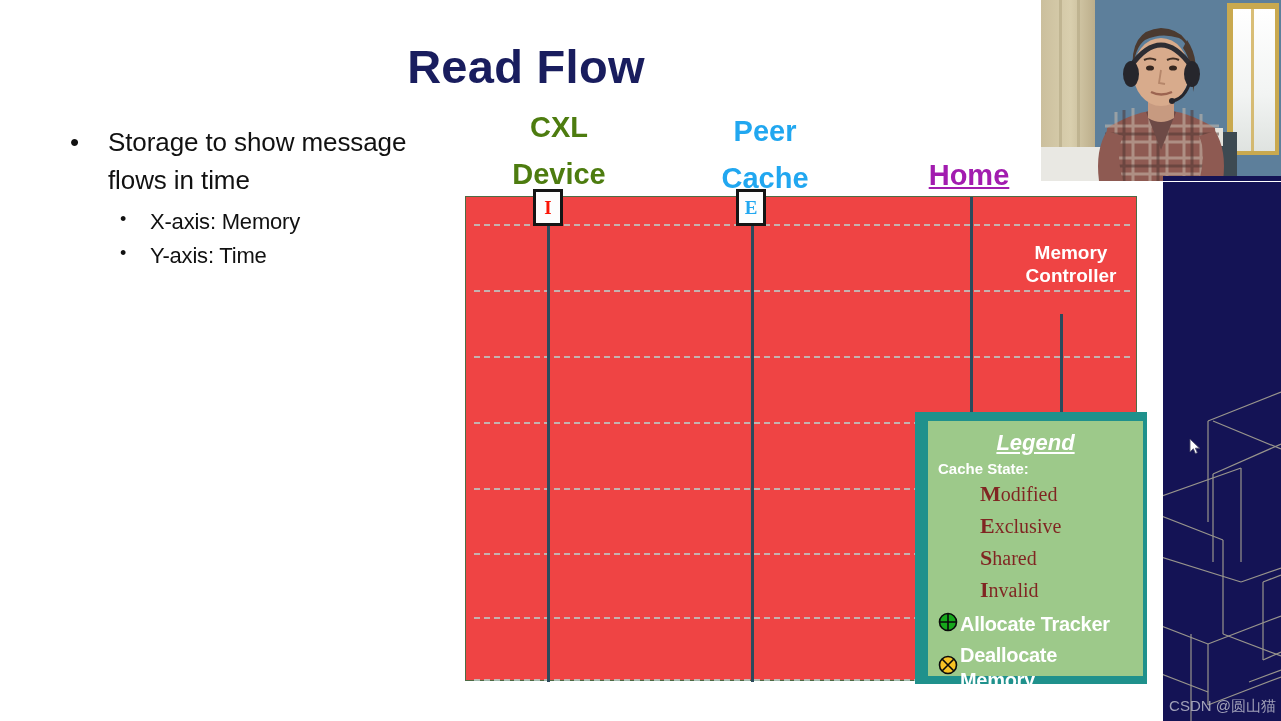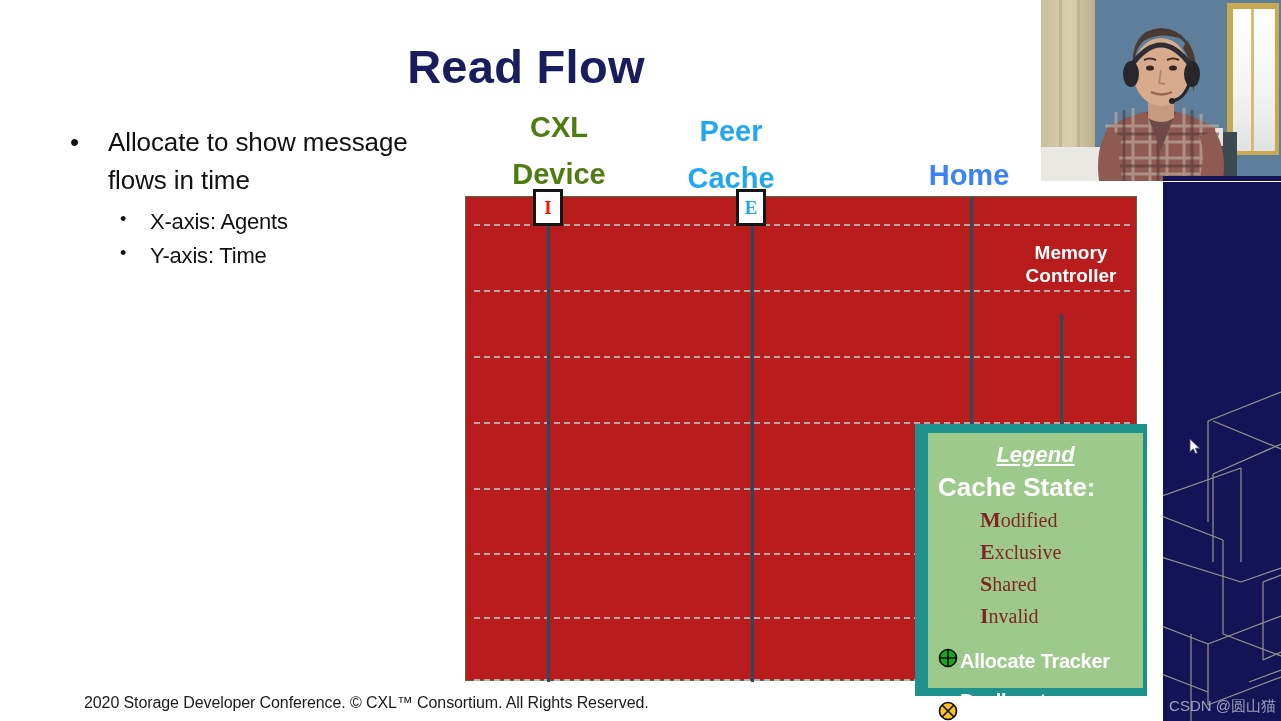--- a/index.html
+++ b/index.html
@@ -68,29 +68,29 @@
   
   .agent-label {
     position: absolute;
     font-size: 29px;
     font-weight: bold;
     text-align: center;
     line-height: 1.62;
     white-space: pre-line;
   }
   #agent-cxl-device { left: 483px; top: 104px; width: 152px; color: #4d7c0f; }
-  #agent-peer-cache { left: 656px; top: 108px; width: 150px; color: #21A7F0; }
-  #agent-home       { left: 900px; top: 152px; width: 138px; color: #3b82f6; }
+  #agent-peer-cache { left: 690px; top: 108px; width: 150px; color: #21A7F0; }
+  #agent-home       { left: 900px; top: 152px; width: 138px; color: #a21caf; text-decoration: underline; }
 
   
   #diagram {
     position: absolute;
     left: 465px; top: 196px;
     width: 672px; height: 485px;
-    background: #b91c1c;
+    background: #ef4444;
     border: 1px solid #4e6b45;
   }
   .gridline {
     position: absolute;
     left: 8px; right: 6px;
     height: 0;
     border-top: 2px dashed #b9d6d2;
     opacity: .75;
   }
   .lifeline {
@@ -123,41 +123,41 @@
     font-size: 19px;
     font-weight: bold;
     font-family: "Liberation Serif", serif;
   }
   #state-box-i { left: 533px; top: 189px; color: #FA1405; }
   #state-box-e { left: 736px; top: 189px; color: #21A7F0; }
 
   
   #legend {
     position: absolute;
-    left: 915px; top: 424px;
+    left: 915px; top: 412px;
     width: 232px; height: 272px;
     background: #1F918C;
     padding: 9px 4px 8px 13px;
   }
   #legend-inner {
     width: 100%; height: 100%;
     background: #9DC98A;
     padding: 7px 10px 4px 10px;
   }
   #legend-title {
     text-align: center;
     font-size: 22px;
     font-weight: bold;
     font-style: italic;
     color: #ffffff;
     text-decoration: underline;
     line-height: 1.35;
   }
   #legend-cache-state {
-    font-size: 26px;
+    font-size: 15px;
     font-weight: bold;
     color: #ffffff;
     line-height: 1.3;
     margin-top: 1px;
   }
   .mesi-row {
     padding-left: 42px;
     color: #7f1d1d;
     font-family: "Liberation Serif", serif;
     font-size: 20px;
@@ -166,21 +166,21 @@
   }
   .mesi-row .k { font-weight: bold; font-size: 22px; }
   .tracker-row {
     display: flex;
     align-items: center;
     gap: 2px;
     color: #ffffff;
     font-weight: bold;
     font-size: 20px;
     line-height: 1.22;
-    margin-top: 16px;
+    margin-top: 6px;
     letter-spacing: -0.3px;
   }
   .tracker-icon { flex: 0 0 auto; display: block; }
 
   
   #footer-text {
     position: absolute;
     left: 84px; bottom: 9px;
     font-size: 16px;
     color: #1a1a1a;
@@ -219,26 +219,26 @@
 </head>
 <body>
 
 <div id="stage">
 
   <div id="slide-title">Read Flow</div>
 
   <div id="bullets">
     <div class="b1">
       <span class="dot">•</span>
-      <span>Allocate to show message flows in time</span>
+      <span>Storage to show message flows in time</span>
     </div>
     <div class="b2wrap">
       <div class="b2">
         <span class="dot">•</span>
-        <span>X-axis: Agents</span>
+        <span>X-axis: Memory</span>
       </div>
       <div class="b2">
         <span class="dot">•</span>
         <span>Y-axis: Time</span>
       </div>
     </div>
   </div>
 
   <div class="agent-label" id="agent-cxl-device">CXL
 Device</div>
@@ -300,21 +300,20 @@
           <svg width="20" height="20" viewBox="0 0 20 20">
             <circle cx="10" cy="10" r="8.5" fill="#F7C325" stroke="#0b0b0b" stroke-width="1.6"></circle>
             <path d="M4.3 4.3 L15.7 15.7 M15.7 4.3 L4.3 15.7" stroke="#0b0b0b" stroke-width="1.6"></path>
           </svg>
         </span>
         <span>Deallocate Memory</span>
       </div>
     </div>
   </div>
 
-  <div id="footer-text">2020 Storage Developer Conference. © CXL™ Consortium.  All Rights Reserved.</div>
 
   <div id="navy-panel">
     <svg width="118" height="539">
       <g fill="none" stroke="#b9b59a" stroke-width="1.2" opacity="0.8">
         <path d="M45 239 L118 210"></path>
         <path d="M45 239 L45 340"></path>
         <path d="M50 239 L118 267"></path>
         <path d="M50 292 L118 262"></path>
         <path d="M50 292 L50 380"></path>
         <path d="M-12 318 L78 286"></path>

